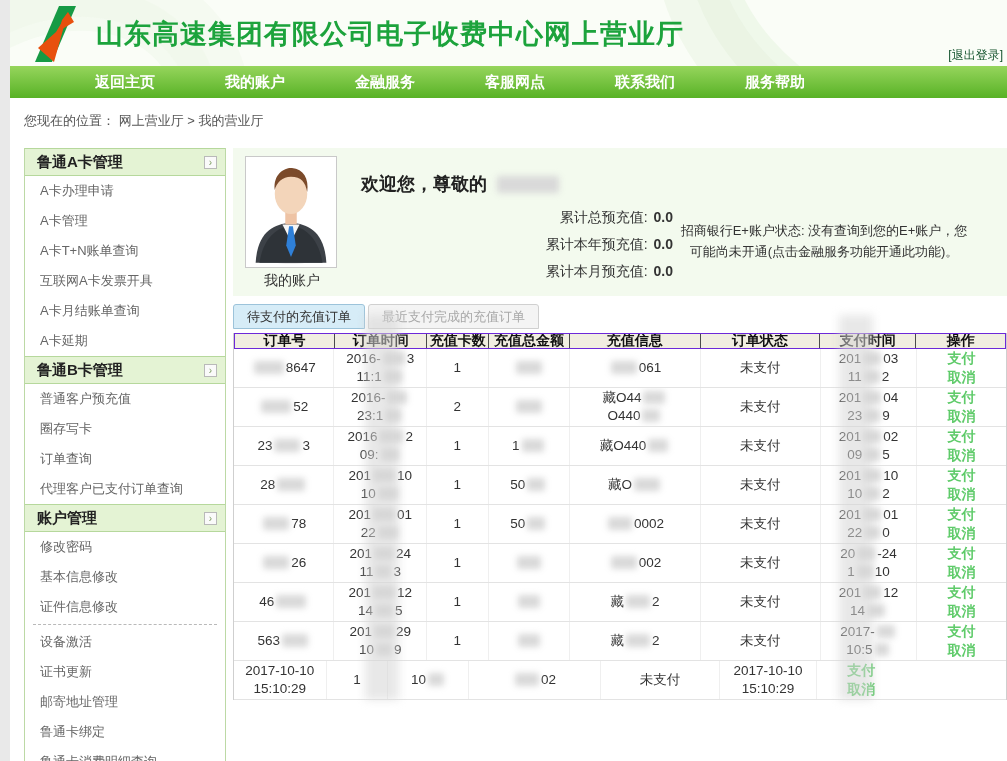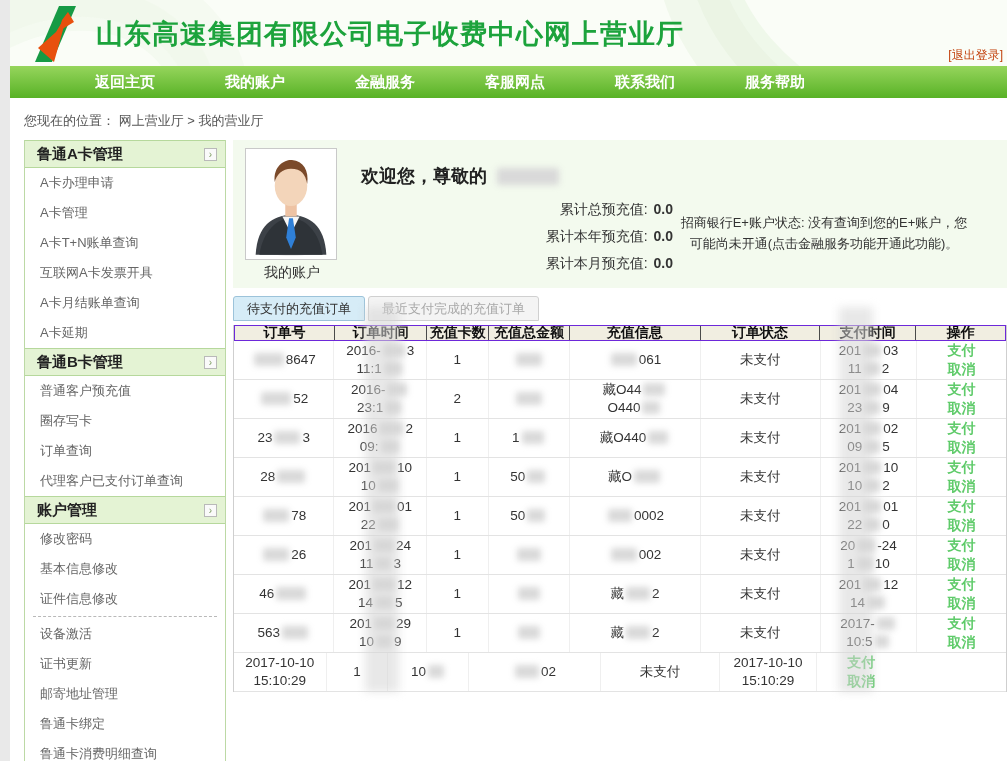--- a/index.html
+++ b/index.html
@@ -35,34 +35,34 @@
     pointer-events:none;
   }
   .wave.w1{width:420px;height:300px;right:-120px;top:-170px;transform:rotate(24deg);}
   .wave.w2{width:260px;height:200px;left:-80px;top:20px;transform:rotate(-18deg);opacity:.6;}
   .logo{position:absolute;left:16px;top:4px;width:62px;height:60px;}
   .site-title{
     position:absolute;left:86px;top:16px;font-size:27px;font-weight:bold;
     color:var(--title-green);letter-spacing:1px;white-space:nowrap;
   }
   .logout{
-    position:absolute;right:4px;bottom:2px;font-size:12px;color:#c2410c;
+    position:absolute;right:4px;bottom:2px;font-size:12px;color:#14532d;
     text-decoration:none;
   }
   
   .nav{
     height:32px;background:linear-gradient(var(--nav-top),var(--nav-bottom));
     display:flex;align-items:center;padding-left:50px;
   }
   .nav-item{
     width:130px;text-align:center;color:#fff;font-size:15px;font-weight:bold;
     cursor:pointer;line-height:32px;
   }
   
-  .breadcrumb{padding:14px 0 10px 14px;font-size:13px;color:#555;}
+  .breadcrumb{padding:14px 0 18px 14px;font-size:13px;color:#555;}
   .breadcrumb b{font-weight:normal;color:#555;}
   
   .content{display:flex;align-items:flex-start;padding-left:14px;}
   
   .sidebar{width:202px;flex:none;border:1px solid #bcd9a5;border-top:none;}
   .side-header{
     background:var(--section-bg);border-top:1px solid var(--section-border);
     border-bottom:1px solid var(--section-border);
     height:28px;display:flex;align-items:center;padding:0 8px 0 12px;
   }

